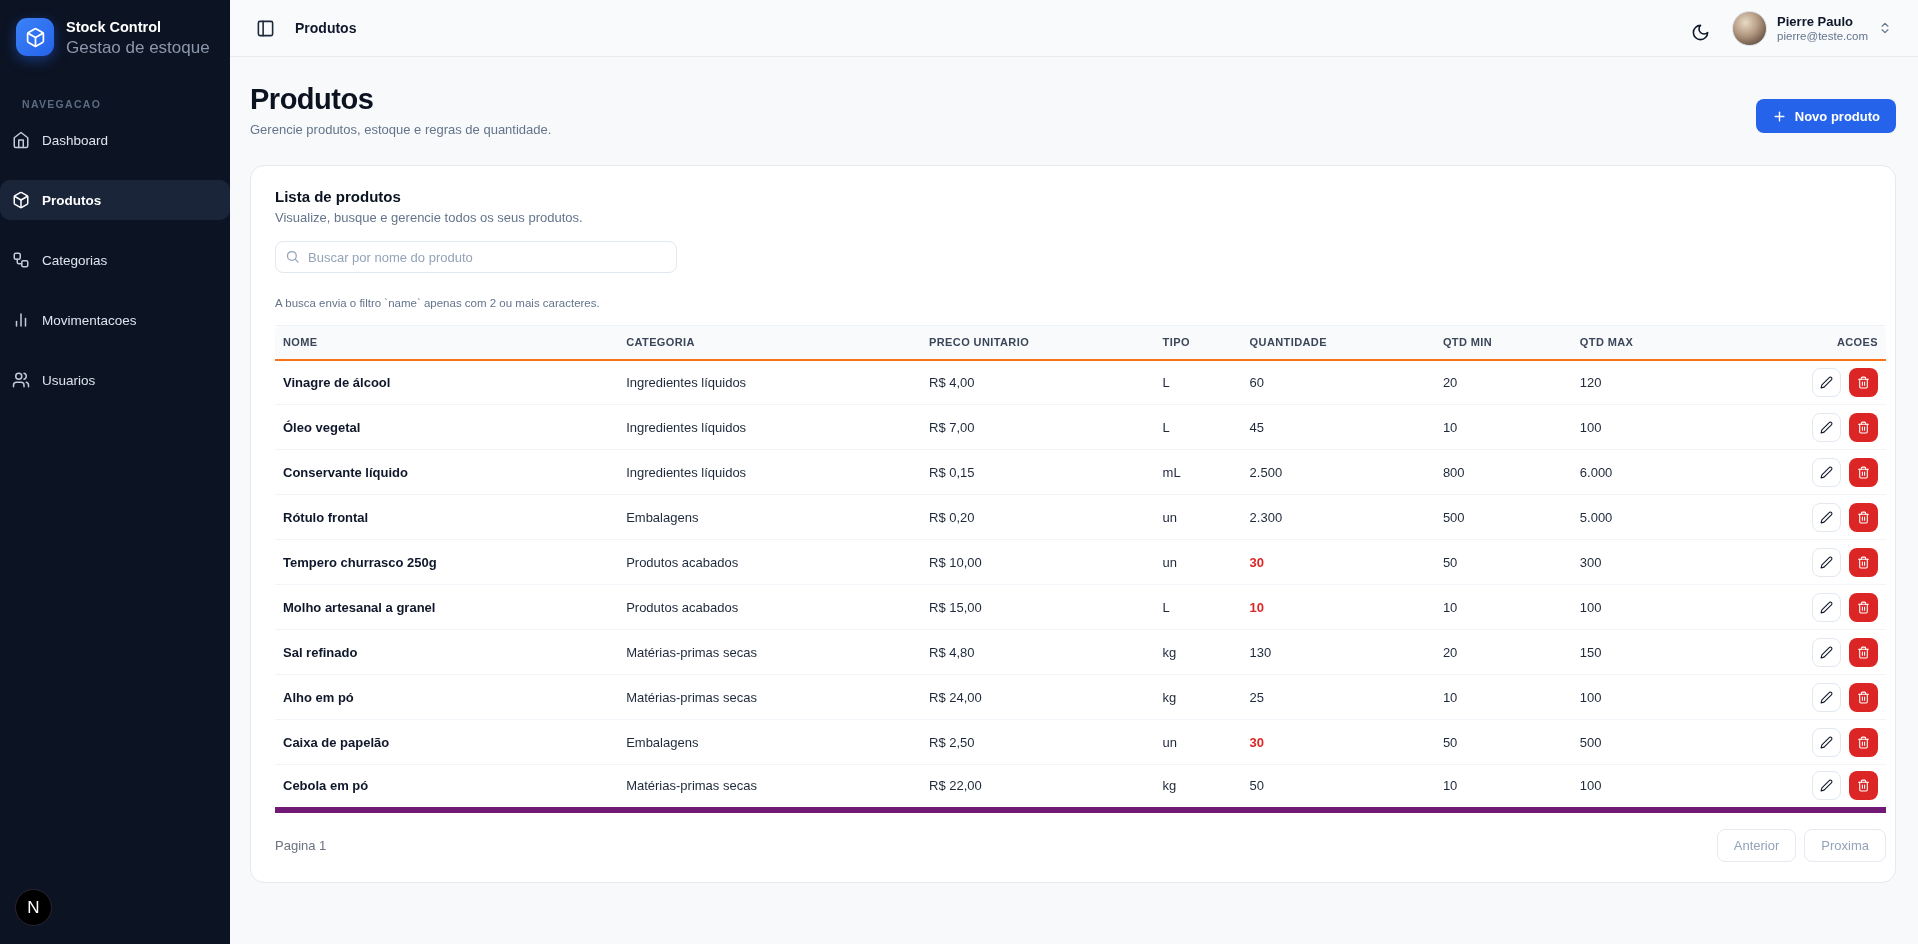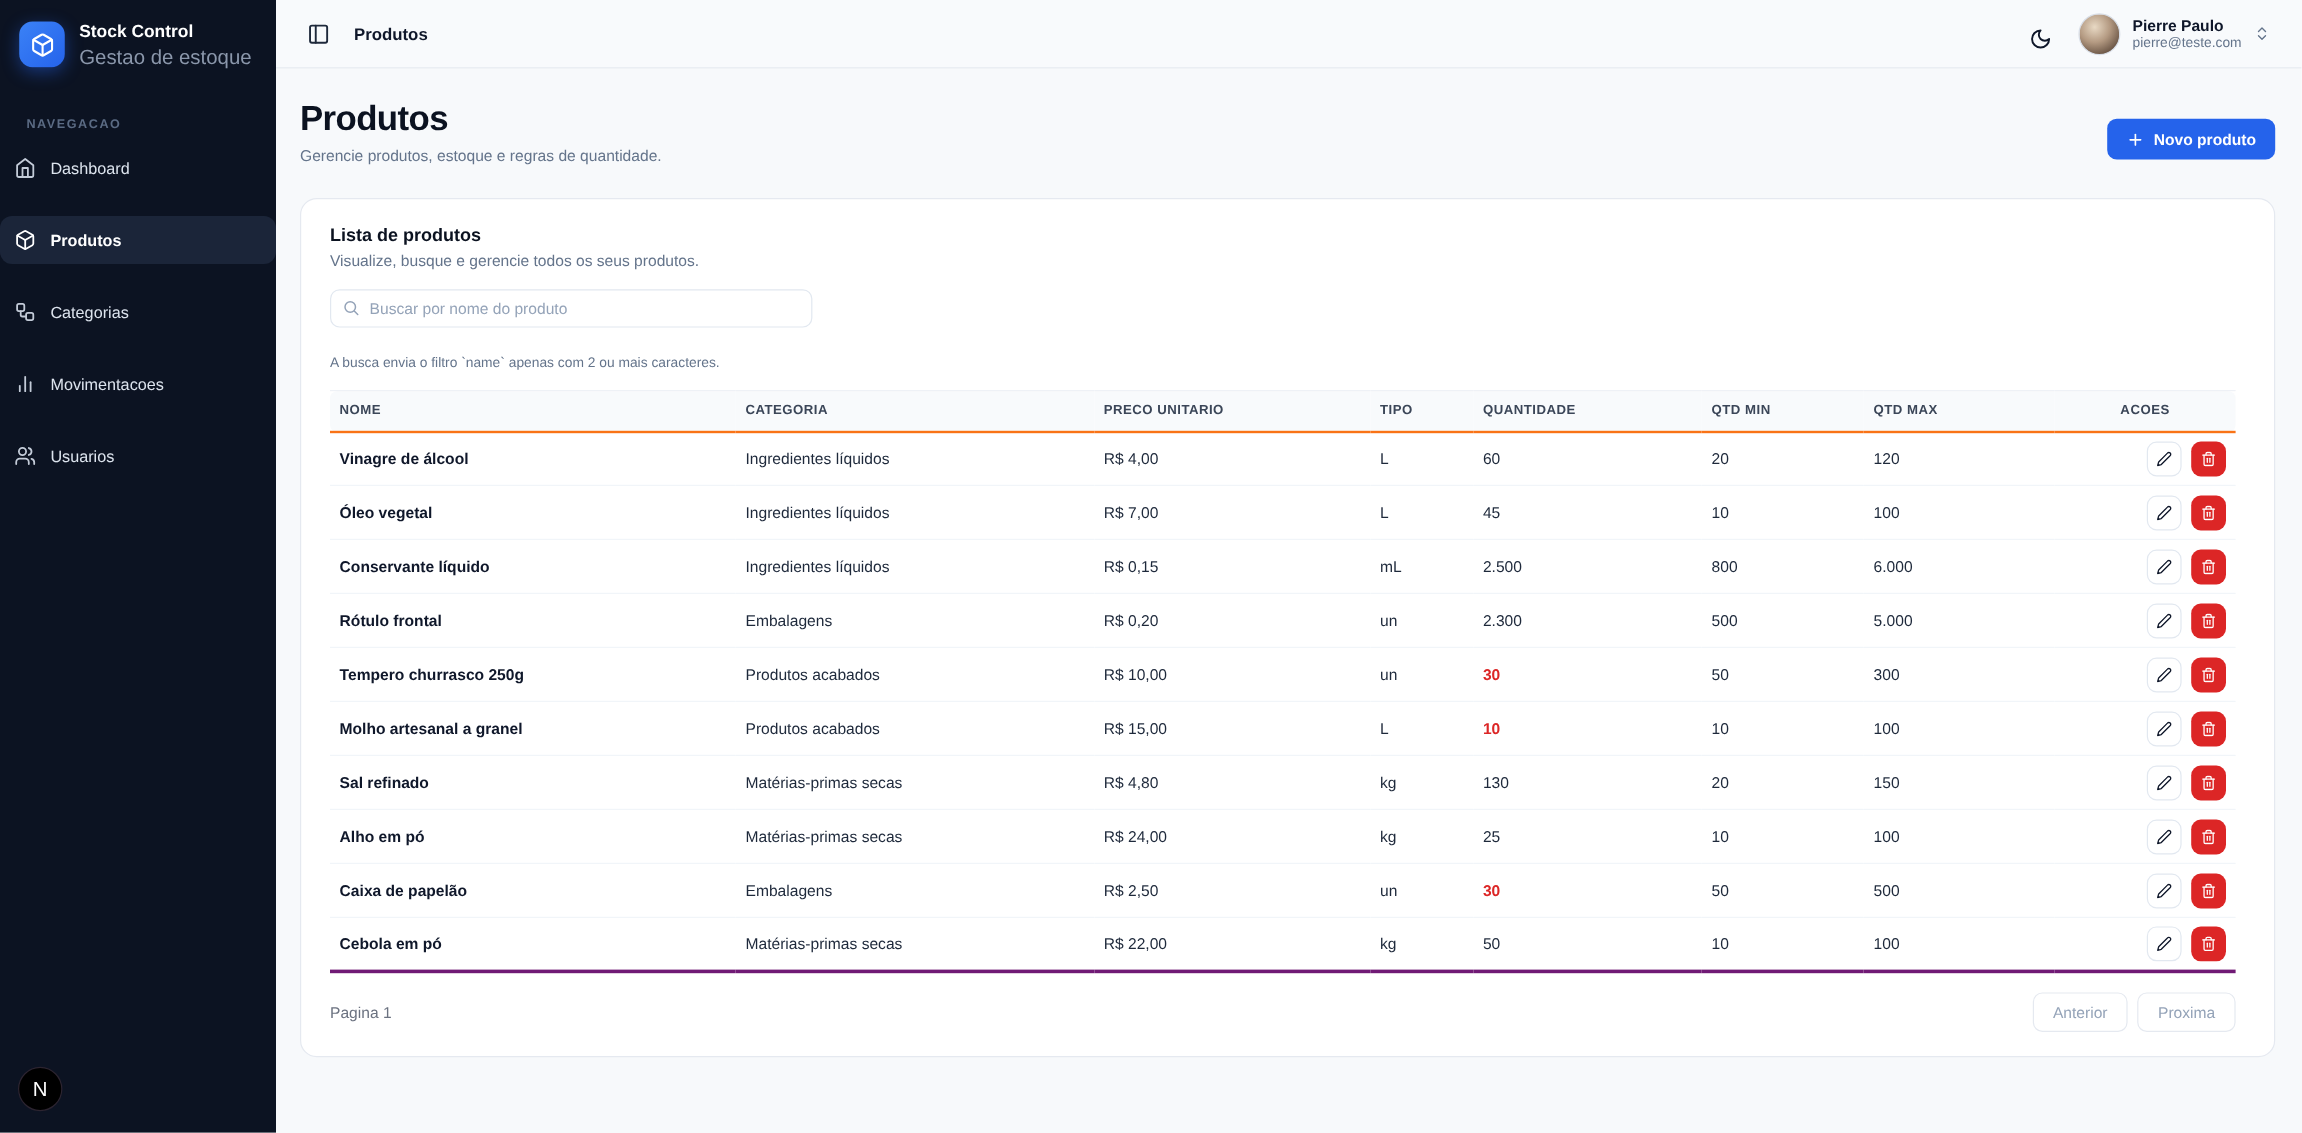--- a/index.html
+++ b/index.html
@@ -45,40 +45,40 @@
   
   .content { padding:26px 22px 0 20px; }
   .page-head { display:flex; align-items:flex-start; justify-content:space-between; }
   .page-title { font-size:29px; font-weight:700; letter-spacing:-0.5px; color:#0b1220; }
   .page-sub { font-size:13px; color:#64748b; margin-top:6px; }
   .btn-primary { display:flex; align-items:center; gap:8px; background:#2563eb; color:#fff; border:none;
     border-radius:8px; padding:0 16px; height:34px; font-size:13px; font-weight:700; cursor:pointer; margin-top:16px;
     font-family:inherit; }
 
   
-  .card { margin-top:28px; background:#fff; border:1px solid #e5e9f0; border-radius:14px; padding:22px 32px 20px 24px; }
+  .card { margin-top:28px; background:#fff; border:1px solid #e5e9f0; border-radius:14px; padding:22px 9px 20px 24px; }
   .card-title { font-size:15px; font-weight:700; color:#0b1220; }
   .card-sub { font-size:13px; color:#64748b; margin-top:5px; }
   .search-wrap { margin-top:16px; position:relative; width:463px; }
   .search-input { width:402px; height:32px; border:1px solid #e2e8f0; border-radius:8px; background:#fff;
     padding:0 10px 0 32px; font-size:13px; color:#0f172a; font-family:inherit; outline:none; }
   .search-input::placeholder { color:#94a3b8; }
   .search-ic { position:absolute; left:10px; top:8px; color:#94a3b8; }
   .search-hint { margin-top:24px; font-size:11.5px; color:#64748b; }
 
   
   table { width:100%; border-collapse:collapse; margin-top:16px; table-layout:fixed; }
   col.c1{width:21.3%} col.c2{width:18.8%} col.c3{width:14.5%} col.c4{width:5.4%}
   col.c5{width:12.0%} col.c6{width:8.5%} col.c7{width:10.0%} col.c8{width:9.5%}
   thead th { background:#f8fafc; font-size:11px; font-weight:700; letter-spacing:.4px; color:#3b4658;
     text-align:left; height:34px; padding:0 8px; border-top:1px solid #eef1f6; border-bottom:2px solid #f97316; }
   thead th:first-child { border-radius:6px 0 0 6px; padding-left:8px; }
-  thead th:last-child { border-radius:0 6px 6px 0; text-align:center; }
+  thead th:last-child { border-radius:0 6px 6px 0; text-align:right; }
   tbody td { height:45px; padding:0 8px; font-size:13px; color:#1e293b; border-bottom:1px solid #f1f5f9; }
-  tbody tr:last-child td { border-bottom:3px solid #701a75; }
+  tbody tr:last-child td { border-bottom:6px solid #701a75; }
   td.f-nome { font-weight:700; color:#0f172a; }
   td .low { color:#dc2626; font-weight:700; }
   .actions { display:flex; justify-content:flex-end; gap:8px; }
   .btn-edit { width:29px; height:29px; border-radius:8px; border:1px solid #e2e8f0; background:#fff; color:#0f172a;
     display:flex; align-items:center; justify-content:center; cursor:pointer; }
   .btn-delete { width:29px; height:29px; border-radius:8px; border:none; background:#dc2626; color:#fff;
     display:flex; align-items:center; justify-content:center; cursor:pointer; }
 
   
   .pager { display:flex; align-items:center; justify-content:space-between; margin-top:16px; }

